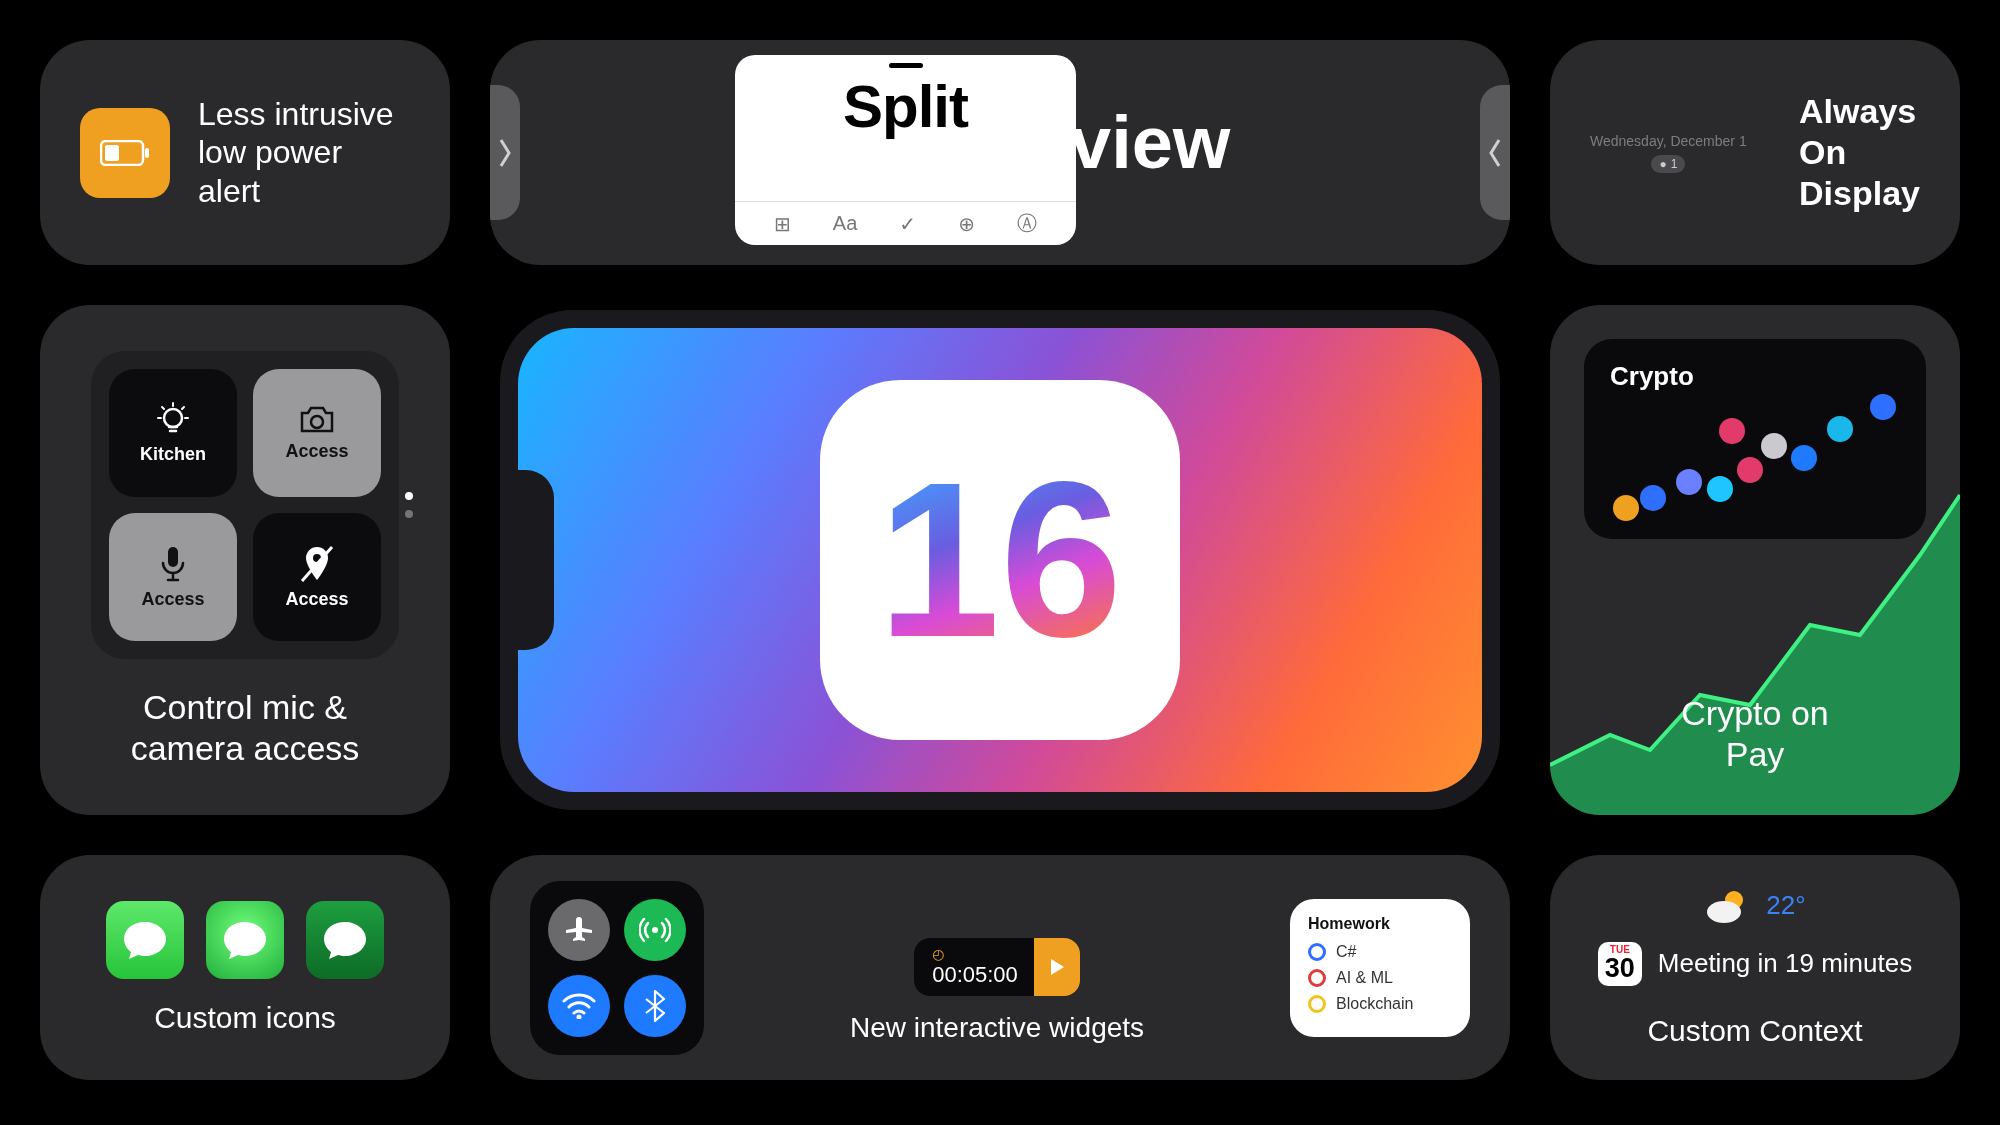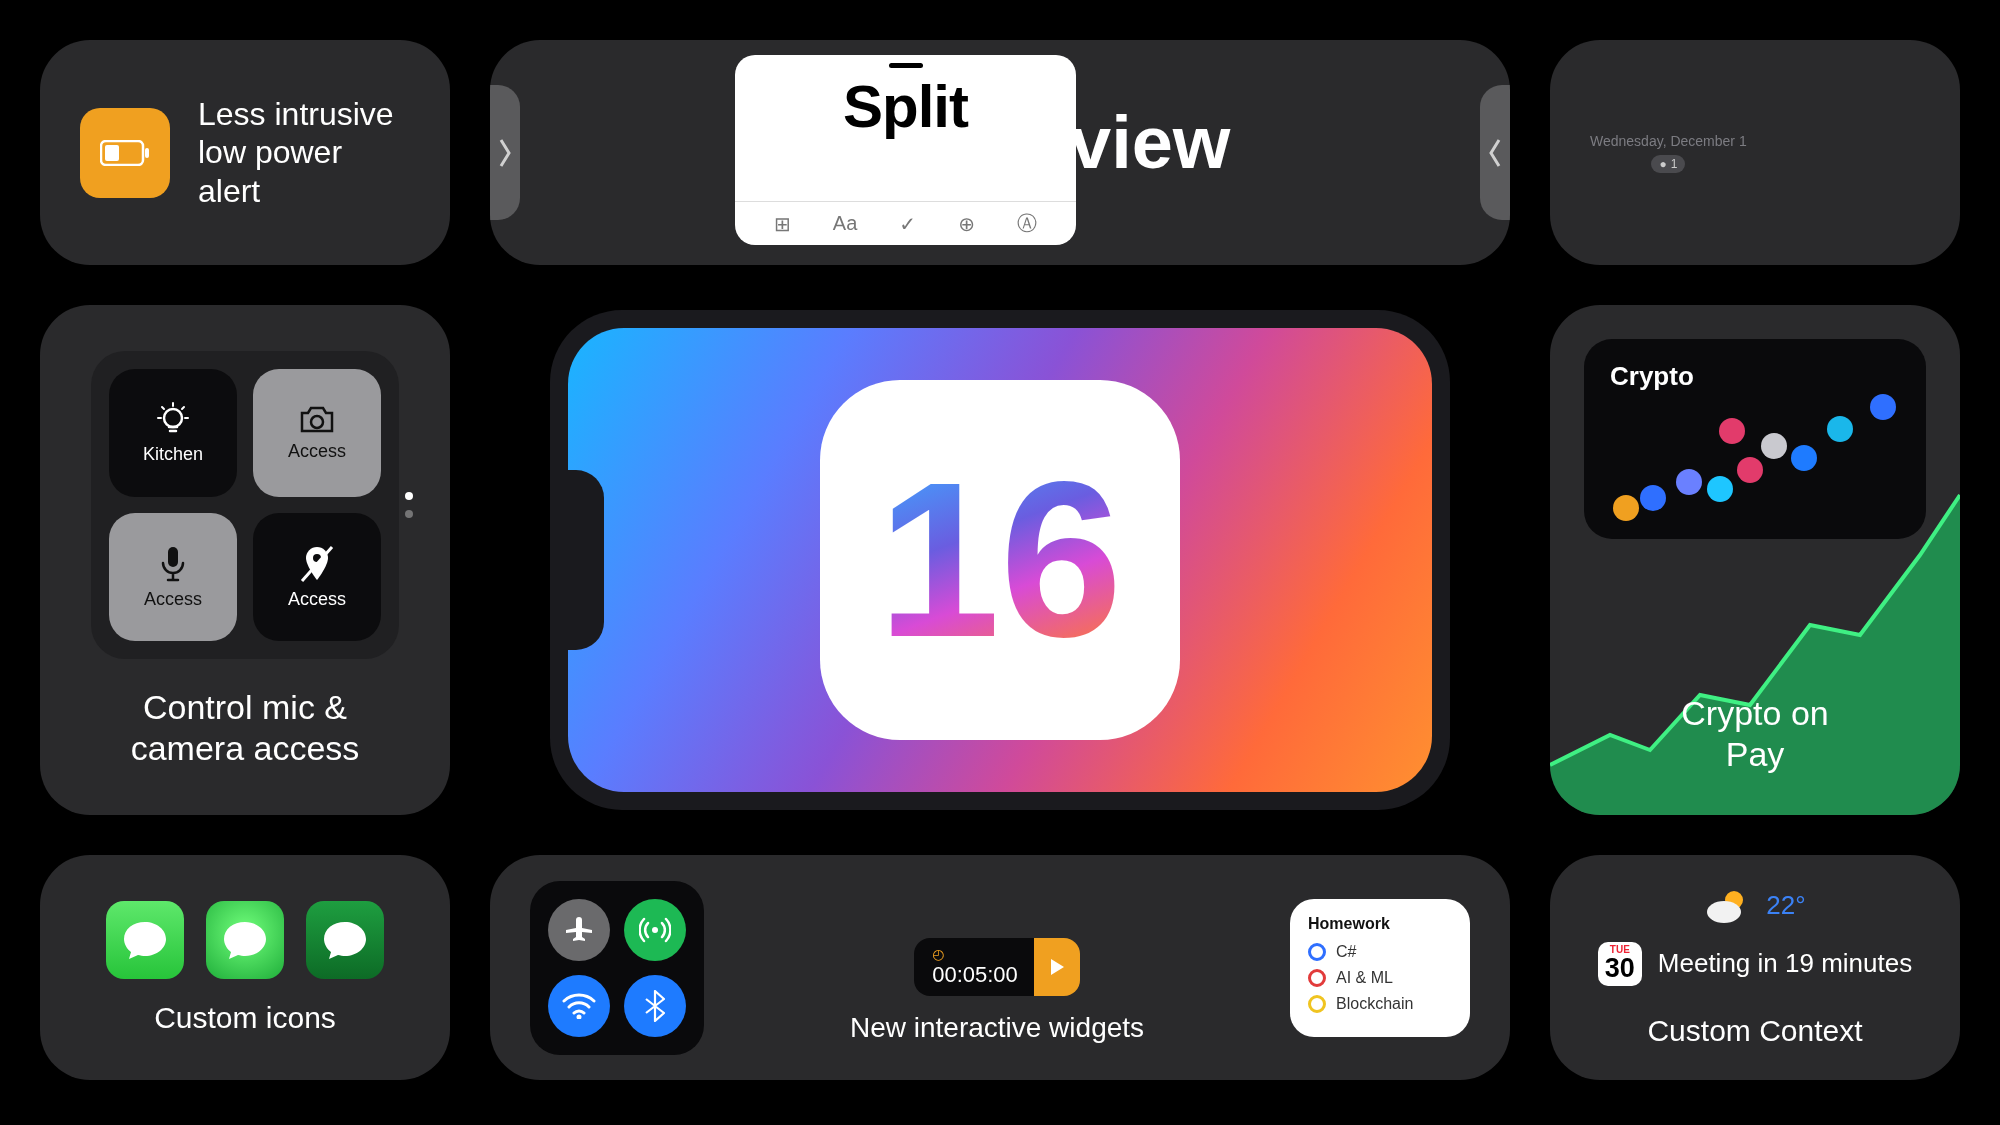--- a/index.html
+++ b/index.html
@@ -59,34 +59,34 @@
   .aod-card { justify-content: space-between; gap: 30px; }
   .aod-left { text-align: center; color: #7c7c82; }
   .aod-time { font-size: 52px; font-weight: 300; }
   .aod-date { font-size: 14px; }
   .aod-pill { margin-top: 6px; display: inline-flex; align-items: center; gap: 4px;
     background: #4a4a4e; border-radius: 10px; padding: 2px 8px; font-size: 12px; color:#ccc; }
   .aod-right { font-size: 34px; font-weight: 600; line-height: 1.2; }
   
   .access-card { flex-direction: column; justify-content: center; gap: 28px; }
   .access-grid { background: #202022; border-radius: 34px; padding: 18px; display: grid;
-    grid-template-columns: 1fr 1fr; gap: 16px; position: relative; }
+    grid-template-columns: 1fr 1fr; gap: 16px; position: relative; font-weight: bold; }
   .access-tile { width: 128px; height: 128px; border-radius: 26px; display: flex;
     flex-direction: column; align-items: center; justify-content: center; gap: 6px; font-size: 18px; }
   .tile-dark { background: #0c0c0e; }
   .tile-grey { background: #9a9a9d; color: #111; }
   .access-dots { position: absolute; right: -14px; top: 50%; transform: translateY(-50%);
     display: flex; flex-direction: column; gap: 10px; }
   .dot { width: 8px; height: 8px; border-radius: 50%; background: #fff; }
   .dot.dim { opacity: .35; }
   .access-label { font-size: 34px; font-weight: 500; text-align: center; line-height: 1.2; }
   
   .center-phone { background: transparent; padding: 0; display: flex; justify-content: center; align-items: center; }
   .phone {
-    width: 900px; height: 500px; border-radius: 72px;
+    width: 1000px; height: 500px; border-radius: 72px;
     background: #1a1a1e; padding: 18px; position: relative;
     box-shadow: 0 0 30px rgba(0,0,0,.5);
   }
   .phone-screen {
     width: 100%; height: 100%; border-radius: 56px;
     background: linear-gradient(120deg, #19b5ff 0%, #5a7dff 25%, #8a52d6 45%, #d04a9a 62%, #ff6a3a 82%, #ff9030 100%);
     display: flex; align-items: center; justify-content: center; position: relative; overflow: hidden;
   }
   .phone-notch { position: absolute; left: 0; top: 50%; transform: translateY(-50%);
     width: 36px; height: 180px; background: #1a1a1e; border-radius: 0 28px 28px 0; }
@@ -187,20 +187,21 @@
 </div>
 
 <div class="card aod-card">
   <div class="aod-left">
     <div class="aod-date">Wednesday, December 1</div>
     <div class="aod-pill">
       <span>●</span>
       <span>1</span>
     </div>
   </div>
+  <div class="aod-right">Always<br>On<br>Display</div>
 </div>
 
 <div class="card access-card">
   <div class="access-grid">
     <div class="access-tile tile-dark">
       <svg width="36" height="36" viewBox="0 0 36 36">
           <circle cx="18" cy="16" r="9" fill="none" stroke="#fff" stroke-width="2.5"></circle>
           <path d="M14 25h8M15 29h6" stroke="#fff" stroke-width="2.5" stroke-linecap="round"></path>
           <path d="M6 16h-3M33 16h-3M18 4v-3M9 7l-2-2M27 7l2-2" stroke="#fff" stroke-width="2" stroke-linecap="round"></path>
         </svg>

